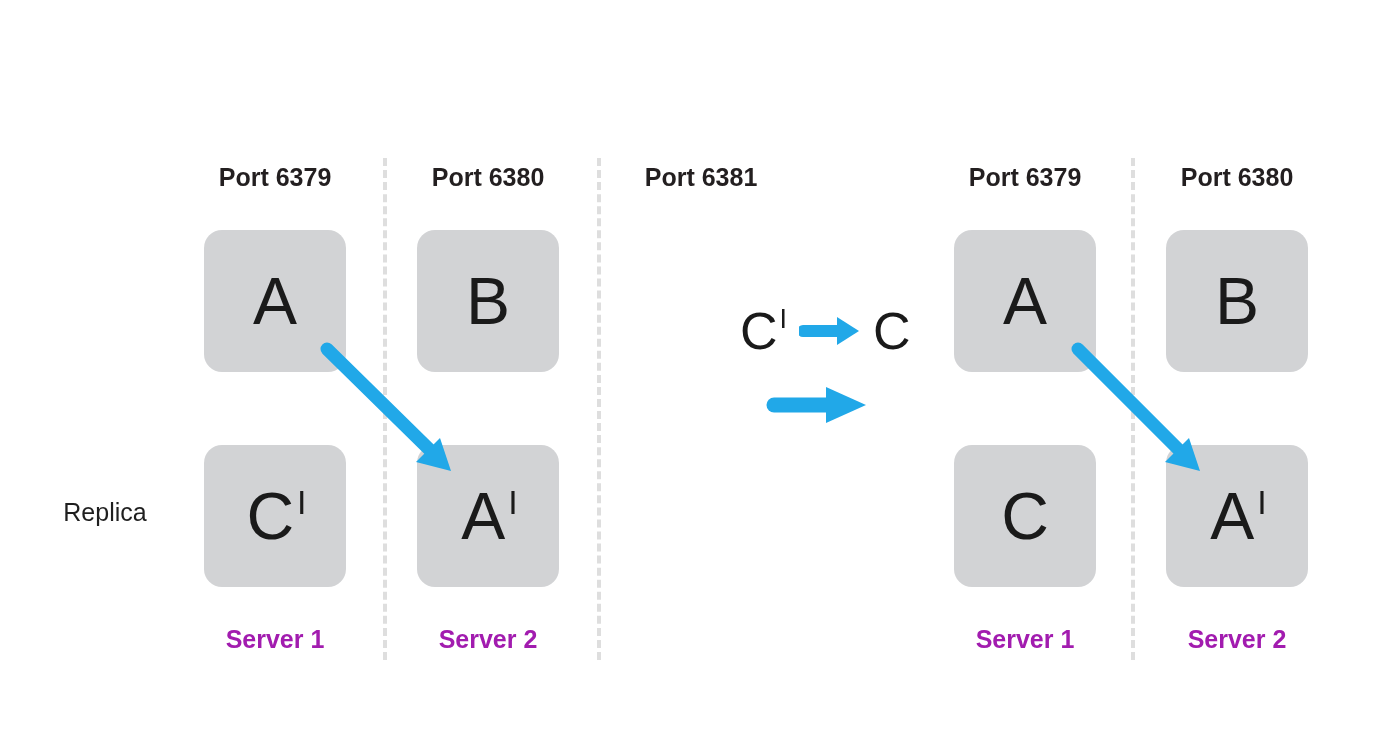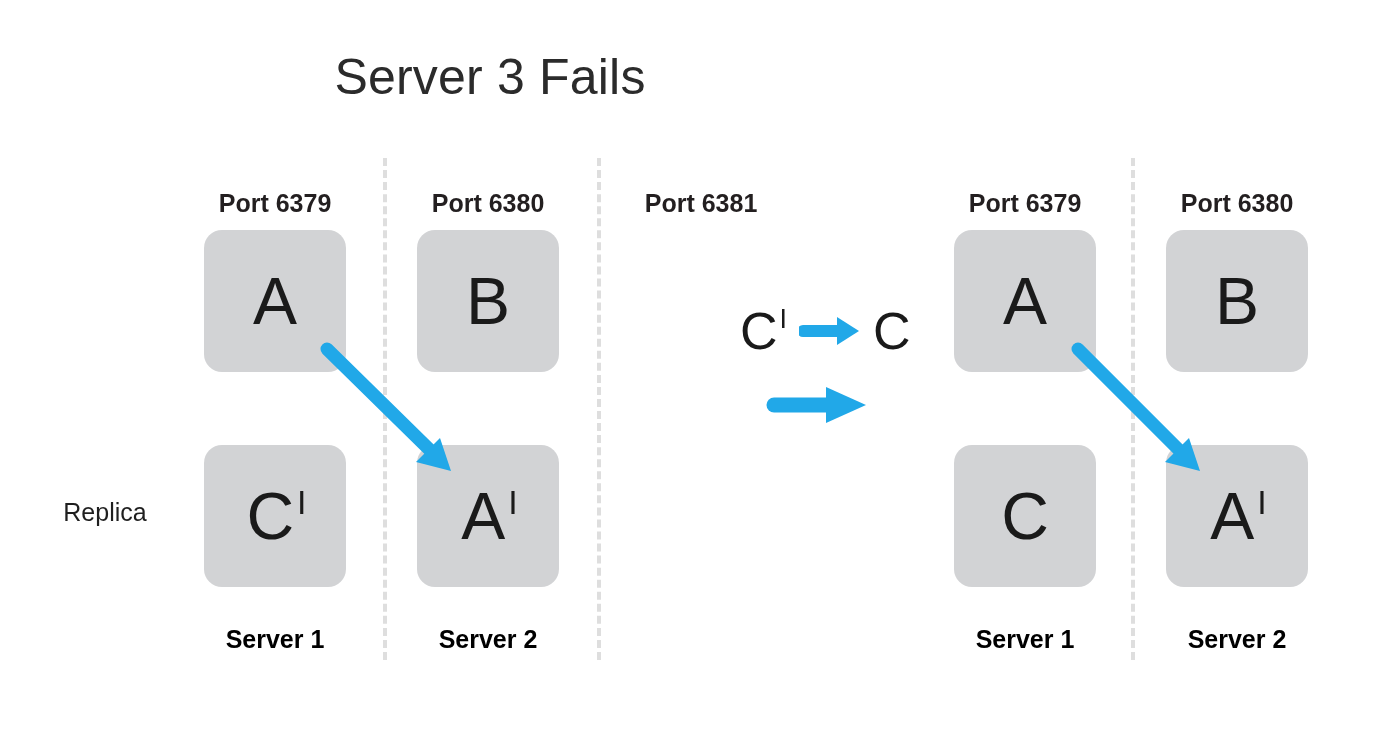--- a/index.html
+++ b/index.html
@@ -58,32 +58,31 @@
   
   .port-label {
     position: absolute;
     width: 200px;
     text-align: center;
     top: 163px;
     font-size: 25px;
     font-weight: 700;
     color: #231f20;
     white-space: nowrap;
-    margin-top: 26px;
   }
 
   
   .server-label {
     position: absolute;
     width: 200px;
     text-align: center;
     top: 625px;
     font-size: 25px;
     font-weight: 700;
-    color: #000000;
+    color: #a21caf;
     white-space: nowrap;
   }
   .server-label.failed {
     color: #dcdcdc;
   }
 
   
   .node {
     position: absolute;
     width: 142px;
@@ -140,21 +139,20 @@
     width: 1388px;
     height: 729px;
     pointer-events: none;
   }
 </style>
 </head>
 <body>
 
 <div id="canvas">
 
-  <div class="title">Server 3 Fails</div>
 
   <div class="divider" style="left:383px;"></div>
   <div class="divider" style="left:597px;"></div>
   <div class="divider" style="left:1131px;"></div>
 
   <div class="row-label" style="left:10px; top:498px;">Replica</div>
 
   <div class="port-label" style="left:175px;">Port 6379</div>
   <div class="node" style="left:204px; top:230px;">
     <span class="node-text">

